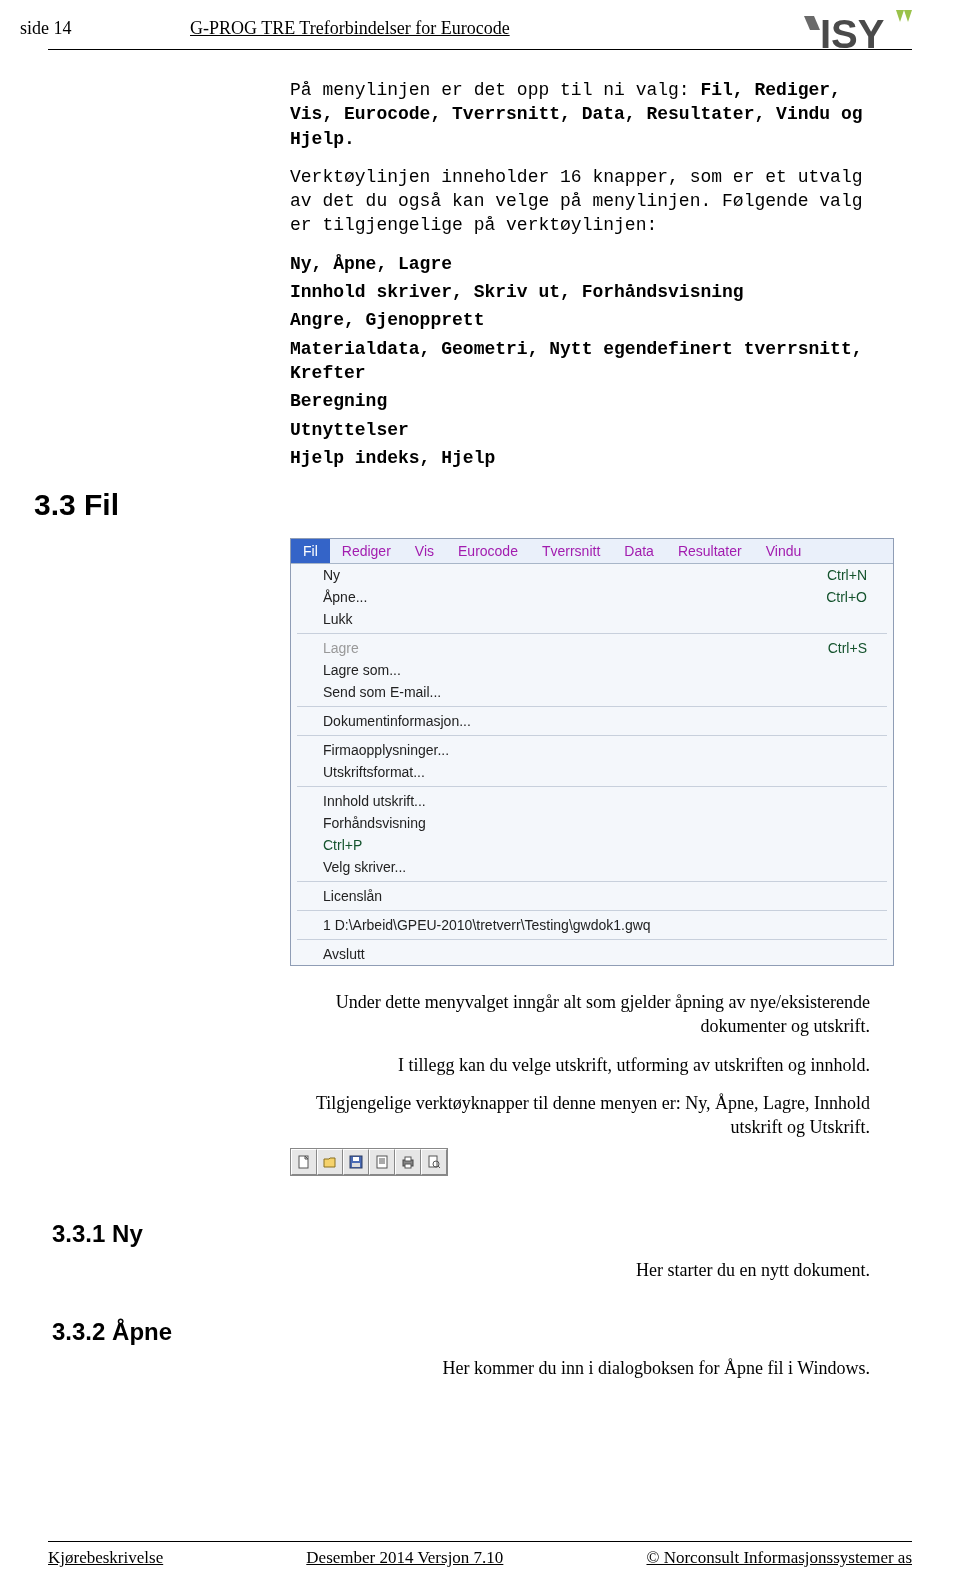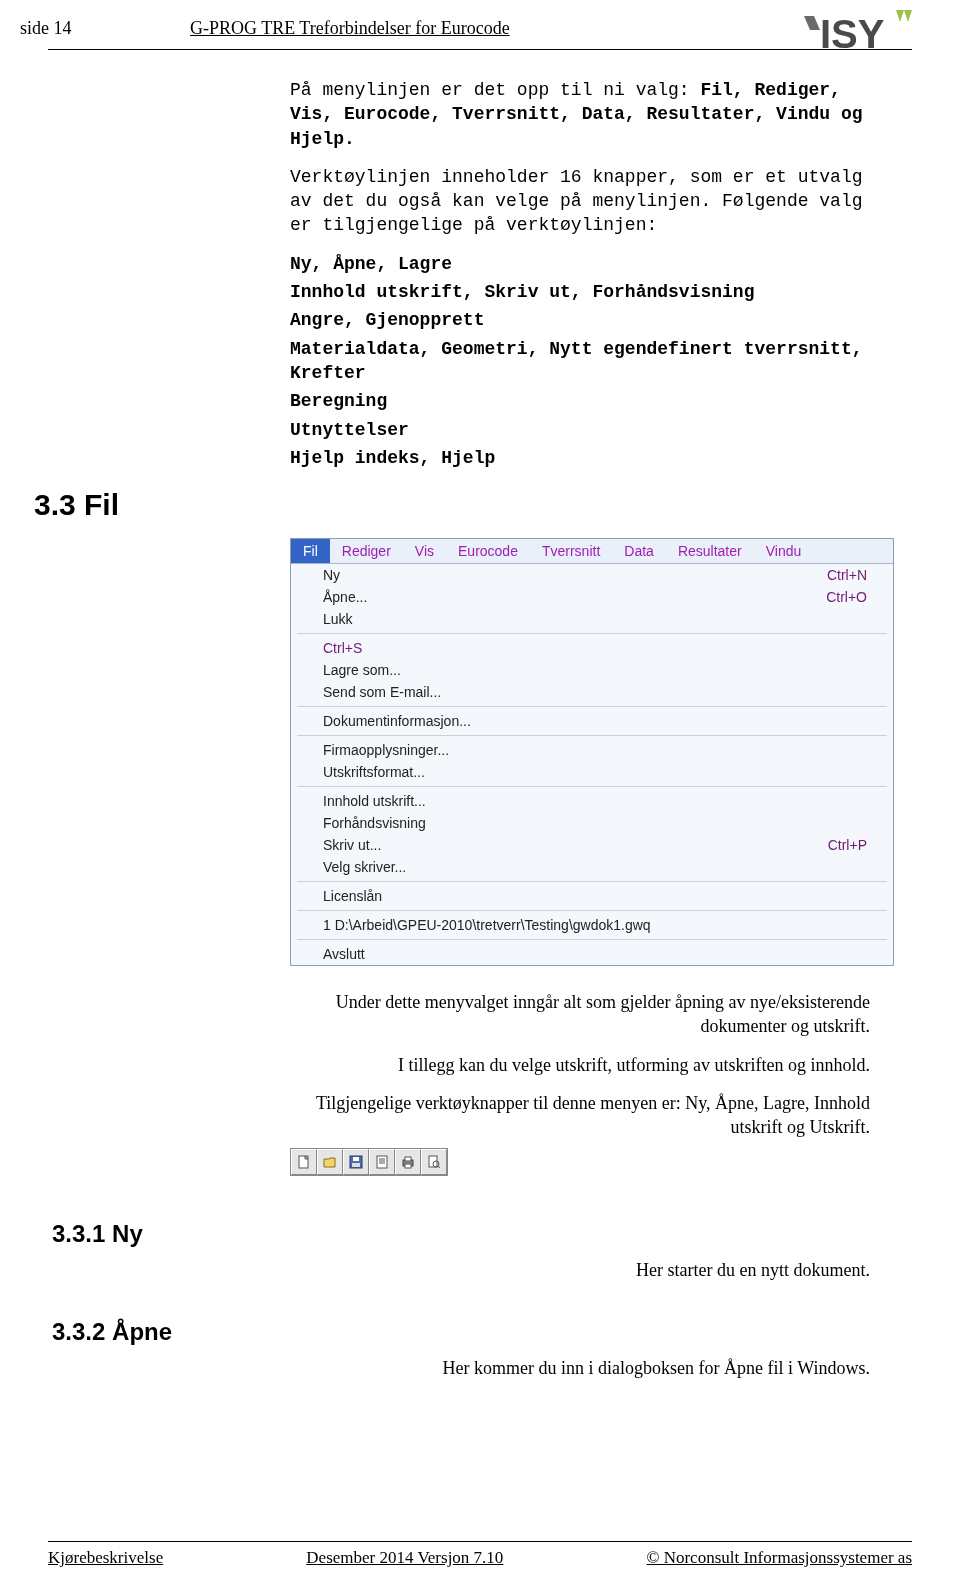--- a/index.html
+++ b/index.html
@@ -97,21 +97,21 @@
   }
   .dropdown {
     background: #f4f7fb;
   }
   .dropdown .row {
     display: flex;
     padding: 3px 18px 3px 32px;
     color: #222;
   }
   .dropdown .row .label { flex: 1; }
-  .dropdown .row .shortcut { color: #701a75; padding-right: 8px; }
+  .dropdown .row .shortcut { color: #14532d; padding-right: 8px; }
   .dropdown .row.disabled { color: #999; }
   .dropdown .sep {
     border-top: 1px solid #c8d0dc;
     margin: 3px 6px;
   }
 
   
   .toolbar {
     margin-left: 290px;
     display: inline-flex;
@@ -167,21 +167,21 @@
   </div>
 </div>
 <div class="hr"></div>
 
 <div class="content">
   <p>
     <span>På menylinjen er det opp til ni valg: </span><span class="bold">Fil, Rediger, Vis, Eurocode, Tverrsnitt, Data, Resultater, Vindu og Hjelp.</span>
   </p>
   <p>Verktøylinjen inneholder 16 knapper, som er et utvalg av det du også kan velge på menylinjen. Følgende valg er tilgjengelige på verktøylinjen:</p>
   <p class="list-line">Ny, Åpne, Lagre</p>
-  <p class="list-line">Innhold utskrift, Skriv ut, Forhåndsvisning</p>
+  <p class="list-line">Innhold skriver, Skriv ut, Forhåndsvisning</p>
   <p class="list-line">Angre, Gjenopprett</p>
   <p class="list-line">Materialdata, Geometri, Nytt egendefinert tverrsnitt, Krefter</p>
   <p class="list-line">Beregning</p>
   <p class="list-line">Utnyttelser</p>
   <p class="list-line" style="margin-bottom:18px;">Hjelp indeks, Hjelp</p>
 </div>
 
 <div class="section-heading">3.3 Fil</div>
 
 <div class="menu-wrap">
@@ -203,20 +203,21 @@
         </div>
         <div class="row">
           <span class="label">Åpne...</span>
           <span class="shortcut">Ctrl+O</span>
         </div>
         <div class="row">
           <span class="label">Lukk</span>
         </div>
         <div class="sep"></div>
         <div class="row disabled">
+          <span class="label">Lagre</span>
           <span class="shortcut">Ctrl+S</span>
         </div>
         <div class="row">
           <span class="label">Lagre som...</span>
         </div>
         <div class="row">
           <span class="label">Send som E-mail...</span>
         </div>
         <div class="sep"></div>
         <div class="row">
@@ -230,21 +231,20 @@
           <span class="label">Utskriftsformat...</span>
         </div>
         <div class="sep"></div>
         <div class="row">
           <span class="label">Innhold utskrift...</span>
         </div>
         <div class="row">
           <span class="label">Forhåndsvisning</span>
         </div>
         <div class="row">
-          <span class="label">Skriv ut...</span>
           <span class="shortcut">Ctrl+P</span>
         </div>
         <div class="row">
           <span class="label">Velg skriver...</span>
         </div>
         <div class="sep"></div>
         <div class="row">
           <span class="label">Licenslån</span>
         </div>
         <div class="sep"></div>

